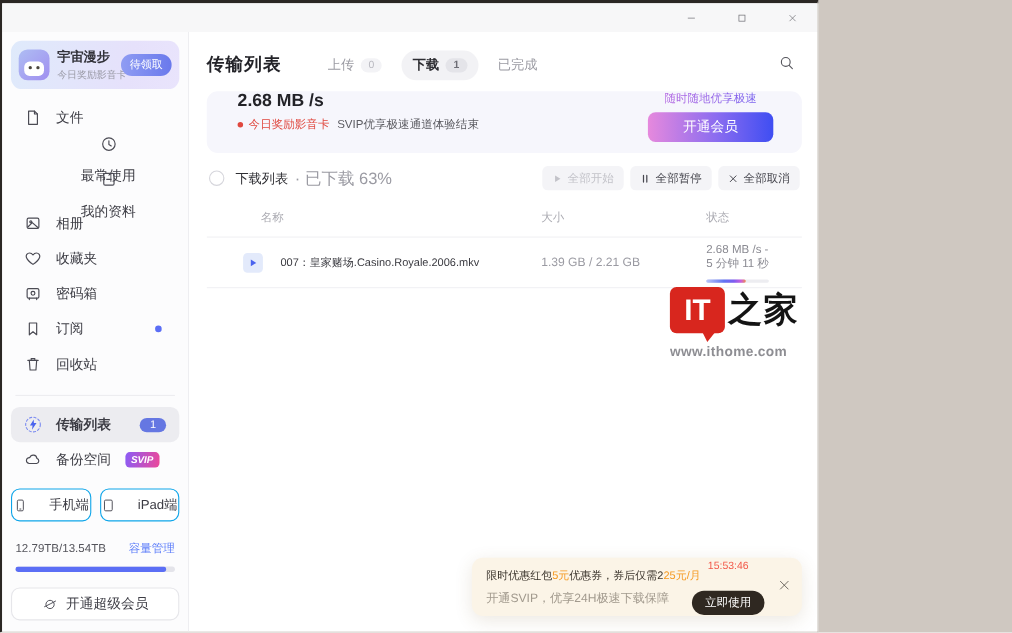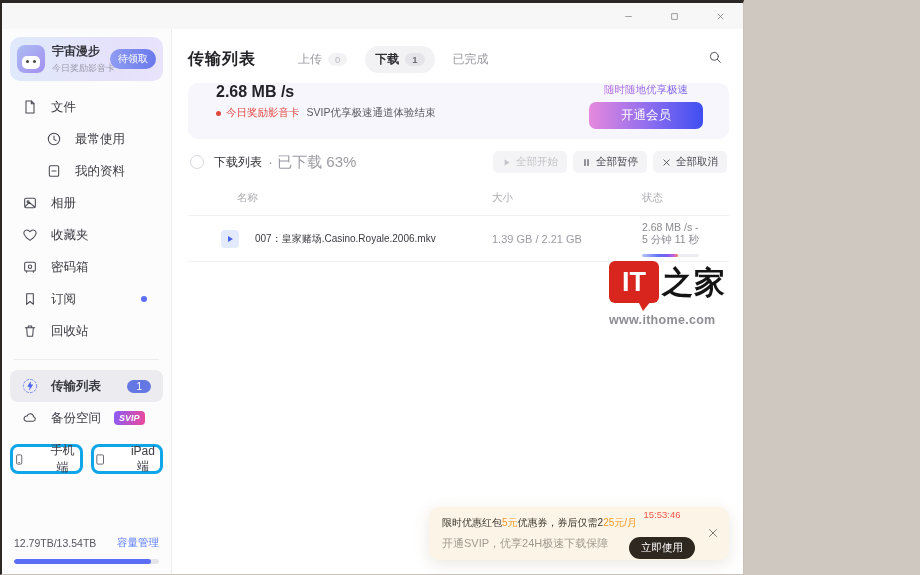--- a/index.html
+++ b/index.html
@@ -29,33 +29,33 @@
   .avatar-face::before { left:4px; } .avatar-face::after { right:4px; }
   .profile-info { flex:1; min-width:0; }
   .profile-title { font-size:12px; font-weight:bold; color:#32323a; white-space:nowrap; }
   .profile-sub { font-size:9px; color:#9a9aa6; margin-top:2px; white-space:nowrap; }
   .claim-badge { background:linear-gradient(90deg,#8f9cf3,#6a79ec); color:#fff; font-size:10px;
                  padding:3px 8px; border-radius:10px; flex-shrink:0; white-space:nowrap; }
 
   .menu { margin-top:10px; }
   .menu-item { display:flex; align-items:center; gap:13px; height:32px; padding:0 12px;
                border-radius:8px; color:#3c3c44; font-size:12.5px; cursor:default; }
-  .menu-item.indent { padding-left:36px; }
+  .menu-item.indent { padding-left:36px;flex-direction:column; }
   .menu-item svg { width:16px; height:16px; stroke:#4b4b54; stroke-width:1.6; fill:none;
                    stroke-linecap:round; stroke-linejoin:round; flex-shrink:0; }
   .blue-dot { width:6px; height:6px; border-radius:50%; background:#5b6ef5; margin-left:auto; margin-right:4px; }
   .divider { height:1px; background:#ededf0; margin:12px 4px 10px; }
   .menu-item.active { background:#ececf0; font-weight:bold; }
   .count-badge { margin-left:auto; background:#6577e2; color:#fff; font-size:10px; font-weight:normal;
                  padding:1px 9px; border-radius:9px; }
   .svip-badge { background:linear-gradient(100deg,#8b5cf6,#ec4899); color:#fff; font-size:9px;
                 font-weight:bold; font-style:italic; padding:2px 5px; border-radius:4px; margin-left:0px; }
 
   .device-row { display:flex; gap:8px; margin-top:10px; }
-  .device-btn { flex:1; height:30px; border:3px solid #0ea5e9; border-radius:8px; background:#fff;
+  .device-btn { flex:1; height:30px; border:1px solid #0ea5e9; border-radius:8px; background:#fff;
                 display:flex; align-items:center; justify-content:center; gap:20px; font-size:12px; color:#3c3c44; }
   .device-btn svg { width:13px; height:13px; stroke:#4b4b54; stroke-width:1.6; fill:none; }
 
   .storage { margin-top:auto; padding:0 4px; }
   .storage-row { display:flex; justify-content:space-between; align-items:center; font-size:10.5px; color:#55555c; }
   .manage-link { color:#5b7cfa; cursor:pointer; }
   .storage-bar { height:5px; background:#e4e4ea; border-radius:3px; margin-top:9px; overflow:hidden; }
   .storage-fill { height:100%; background:#5b6ef5; border-radius:3px; }
   .upgrade-btn { margin-top:14px; height:30px; border:1px solid #e6e6ea; border-radius:8px; background:#fff;
                  display:flex; align-items:center; justify-content:center; gap:7px; font-size:12.5px; color:#3c3c44; }
@@ -277,20 +277,27 @@
       <div class="storage">
         <div class="storage-row">
           <span>12.79TB/13.54TB</span>
           <span class="manage-link">容量管理</span>
         </div>
         <div class="storage-bar">
           <div class="storage-fill" style="width: 94.5%;"></div>
         </div>
       </div>
 
+      <button class="upgrade-btn">
+        <svg viewBox="0 0 24 24">
+            <circle cx="12" cy="12" r="6"></circle>
+            <path d="M3.5 15.5C7 14 17.5 8.5 20.5 6.8"></path>
+          </svg>
+        <span>开通超级会员</span>
+      </button>
     </aside>
 
     <main class="main">
 
       <div class="main-header">
         <div class="page-title">传输列表</div>
         <div class="tabs">
           <div class="tab">
             <span>上传</span>
             <span class="cnt">0</span>

